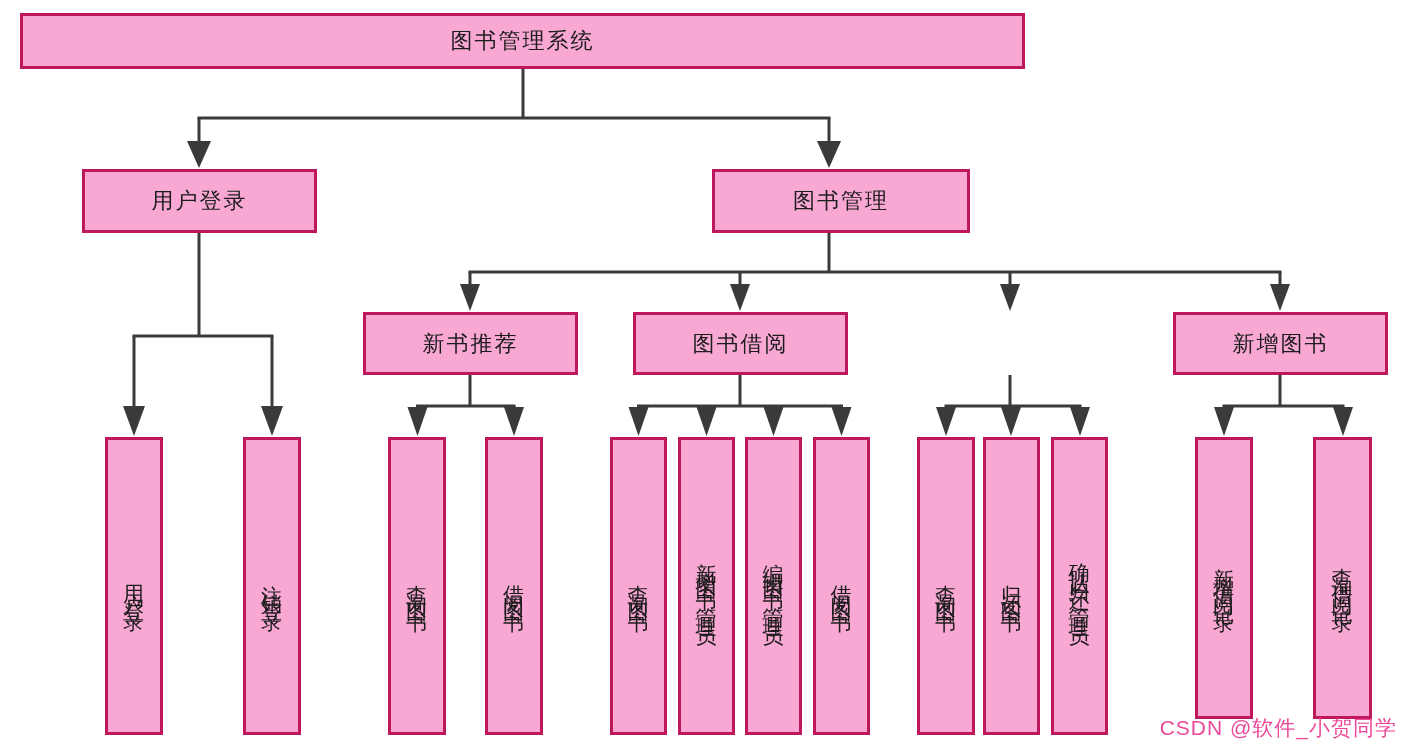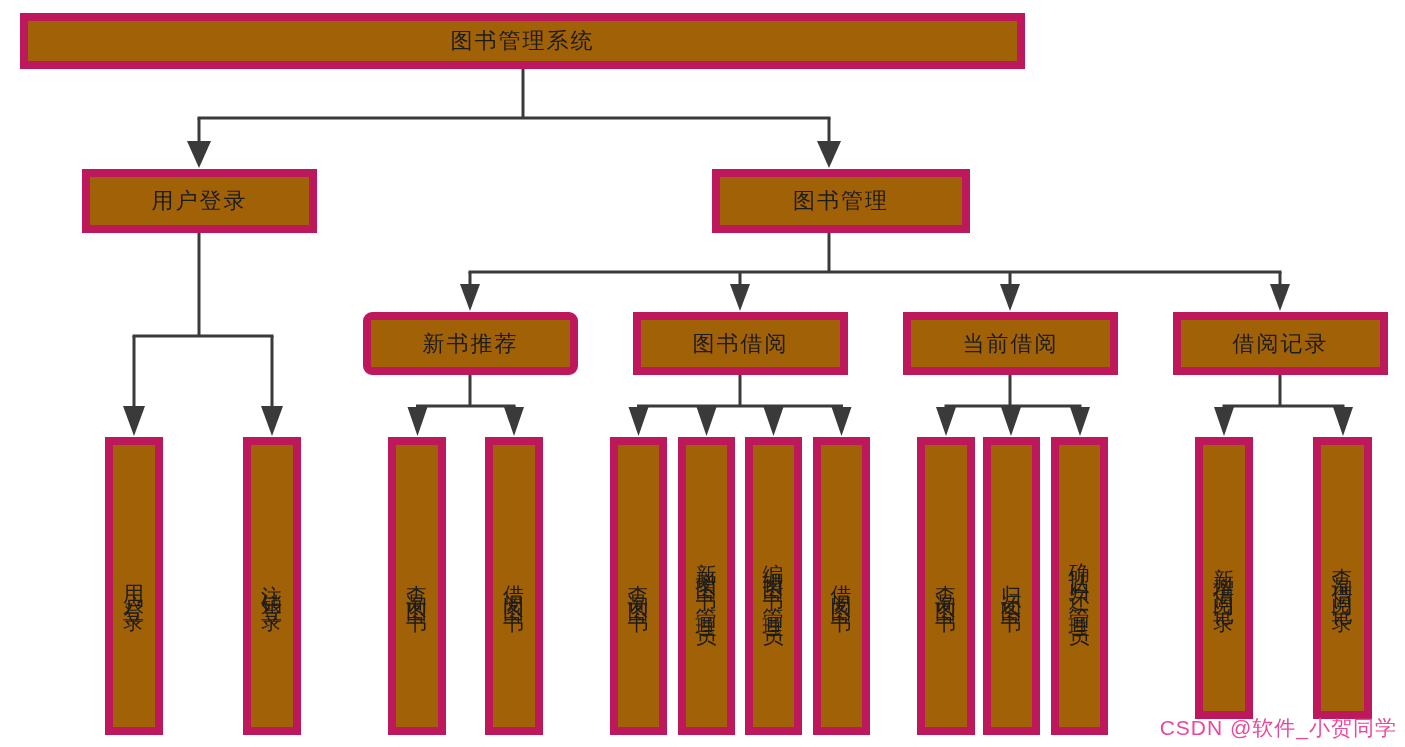--- a/index.html
+++ b/index.html
@@ -7,22 +7,22 @@
     position:relative;
     width:1405px;height:747px;
     background:#ffffff;
     font-family:"Liberation Sans","DejaVu Sans",sans-serif;
     overflow:hidden;
   }
   .wires{position:absolute;left:0;top:0;width:1405px;height:747px;}
   .node{
     position:absolute;
     box-sizing:border-box;
-    background:#a16207;
-    border:8px solid #be185d;
+    background:#f9a8d4;
+    border:3px solid #be185d;
     display:flex;align-items:center;justify-content:center;
     color:#1c1c1c;
     font-size:22px;
     letter-spacing:2px;
     z-index:2;
   }
   .node-v{
     writing-mode:vertical-rl;
     letter-spacing:9px;
     font-size:21px;
@@ -94,24 +94,23 @@
     <path d="M1222.5 406 H1344.5"></path>
     <polygon points="1224,436 1214,407 1234,407" fill="#3a3a3a" stroke="none"></polygon>
     <polygon points="1343,436 1333,407 1353,407" fill="#3a3a3a" stroke="none"></polygon>
   </svg>
 
   <div class="node" style="left:20px;top:13px;width:1005px;height:56px;">图书管理系统</div>
 
   <div class="node" style="left:82px;top:169px;width:235px;height:64px;">用户登录</div>
   <div class="node" style="left:712px;top:169px;width:258px;height:64px;">图书管理</div>
 
-  <div class="node" style="left:363px;top:312px;width:215px;height:63px;border-radius:9px;">新书推荐</div>
+  <div class="node" style="left:363px;top:312px;width:215px;height:63px;">新书推荐</div>
   <div class="node" style="left:633px;top:312px;width:215px;height:63px;">图书借阅</div>
-  <div class="node" style="left:903px;top:312px;width:215px;height:63px;">当前借阅</div>
-  <div class="node" style="left:1173px;top:312px;width:215px;height:63px;">借阅记录</div>
+  <div class="node" style="left:1173px;top:312px;width:215px;height:63px;">新增图书</div>
 
   <div class="node node-v" style="left:105px;top:437px;width:58px;height:298px;">用户登录</div>
   <div class="node node-v" style="left:243px;top:437px;width:58px;height:298px;">注销登录</div>
 
   <div class="node node-v" style="left:388px;top:437px;width:58px;height:298px;">查询图书</div>
   <div class="node node-v" style="left:485px;top:437px;width:58px;height:298px;">借阅图书</div>
 
   <div class="node node-v" style="left:610px;top:437px;width:57px;height:298px;">查询图书</div>
   <div class="node node-v" style="left:678px;top:437px;width:57px;height:298px;">新增图书（管理员）</div>
   <div class="node node-v" style="left:745px;top:437px;width:57px;height:298px;">编辑图书（管理员）</div>

